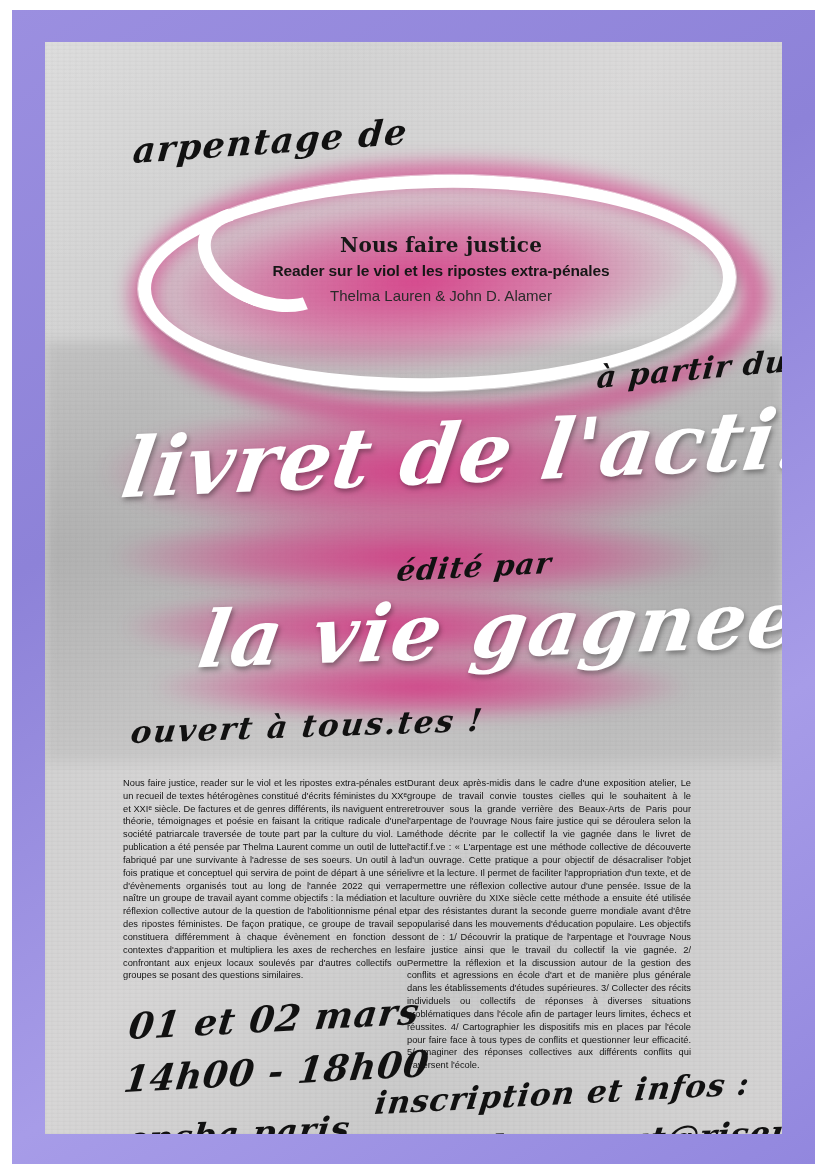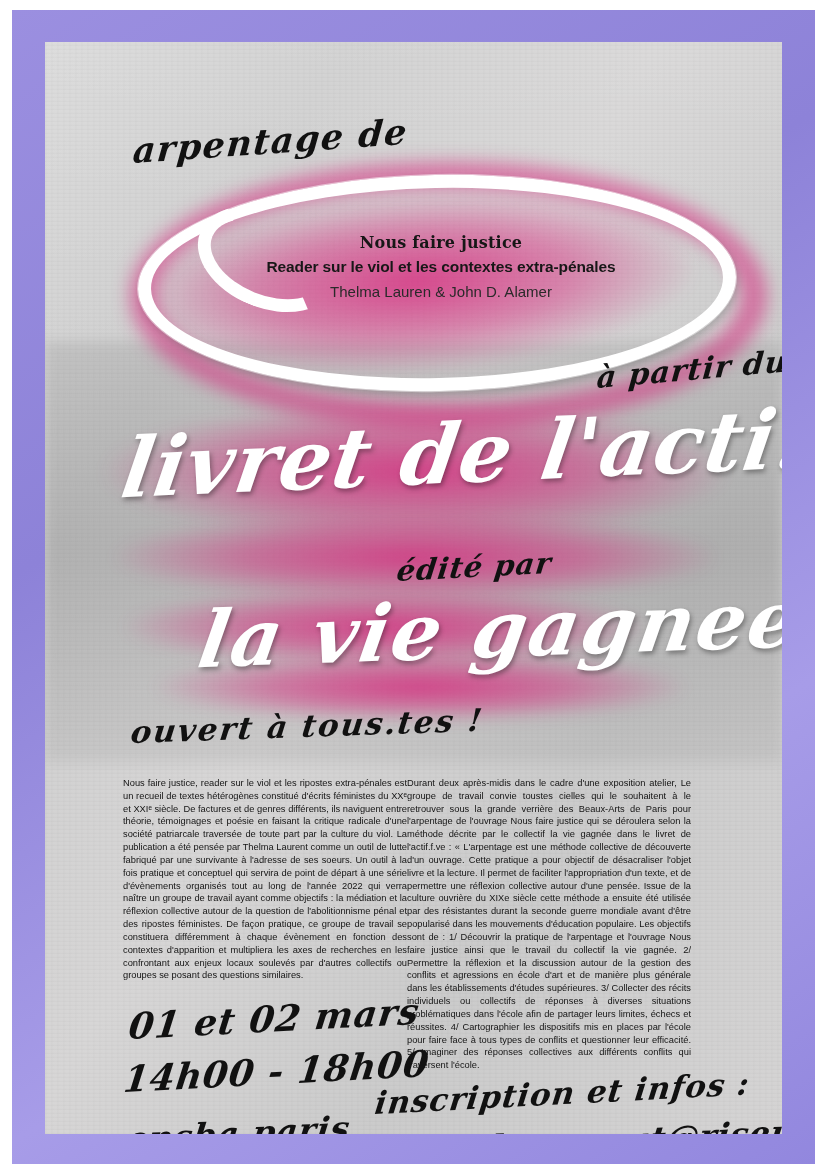--- a/index.html
+++ b/index.html
@@ -107,21 +107,21 @@
     position: absolute;
     left: 196px;
     top: 192px;
     width: 400px;
     text-align: center;
     color: #171717;
   }
   .book-title {
     font-family: "DejaVu Serif", "Liberation Serif", serif;
     font-weight: bold;
-    font-size: 16px;
+    font-size: 20px;
     letter-spacing: 0.2px;
     line-height: 1.1;
   }
   .book-sub {
     font-family: "Liberation Sans", sans-serif;
     font-weight: bold;
     font-size: 15.5px;
     margin-top: 6px;
     letter-spacing: -0.1px;
   }
@@ -248,21 +248,21 @@
     <div class="spray spray-b"></div>
     <div class="spray spray-c"></div>
     <div class="spray spray-d"></div>
     <div class="spray spray-e"></div>
 
     <div class="white-oval"></div>
     <div class="white-oval-tail"></div>
 
     <div class="book-block">
       <div class="book-title">Nous faire justice</div>
-      <div class="book-sub">Reader sur le viol et les contextes extra-pénales</div>
+      <div class="book-sub">Reader sur le viol et les ripostes extra-pénales</div>
       <div class="book-authors">Thelma Lauren &amp; John D. Alamer</div>
     </div>
 
     <div class="script hw-arpentage">arpentage de</div>
     <div class="script hw-apartir">à partir du</div>
     <div class="script white hw-livret">livret de l'acti.f.ve</div>
     <div class="script hw-edite">édité par</div>
     <div class="script white hw-lavie">la vie gagnee</div>
     <div class="script hw-ouvert">ouvert à tous.tes !</div>
 

